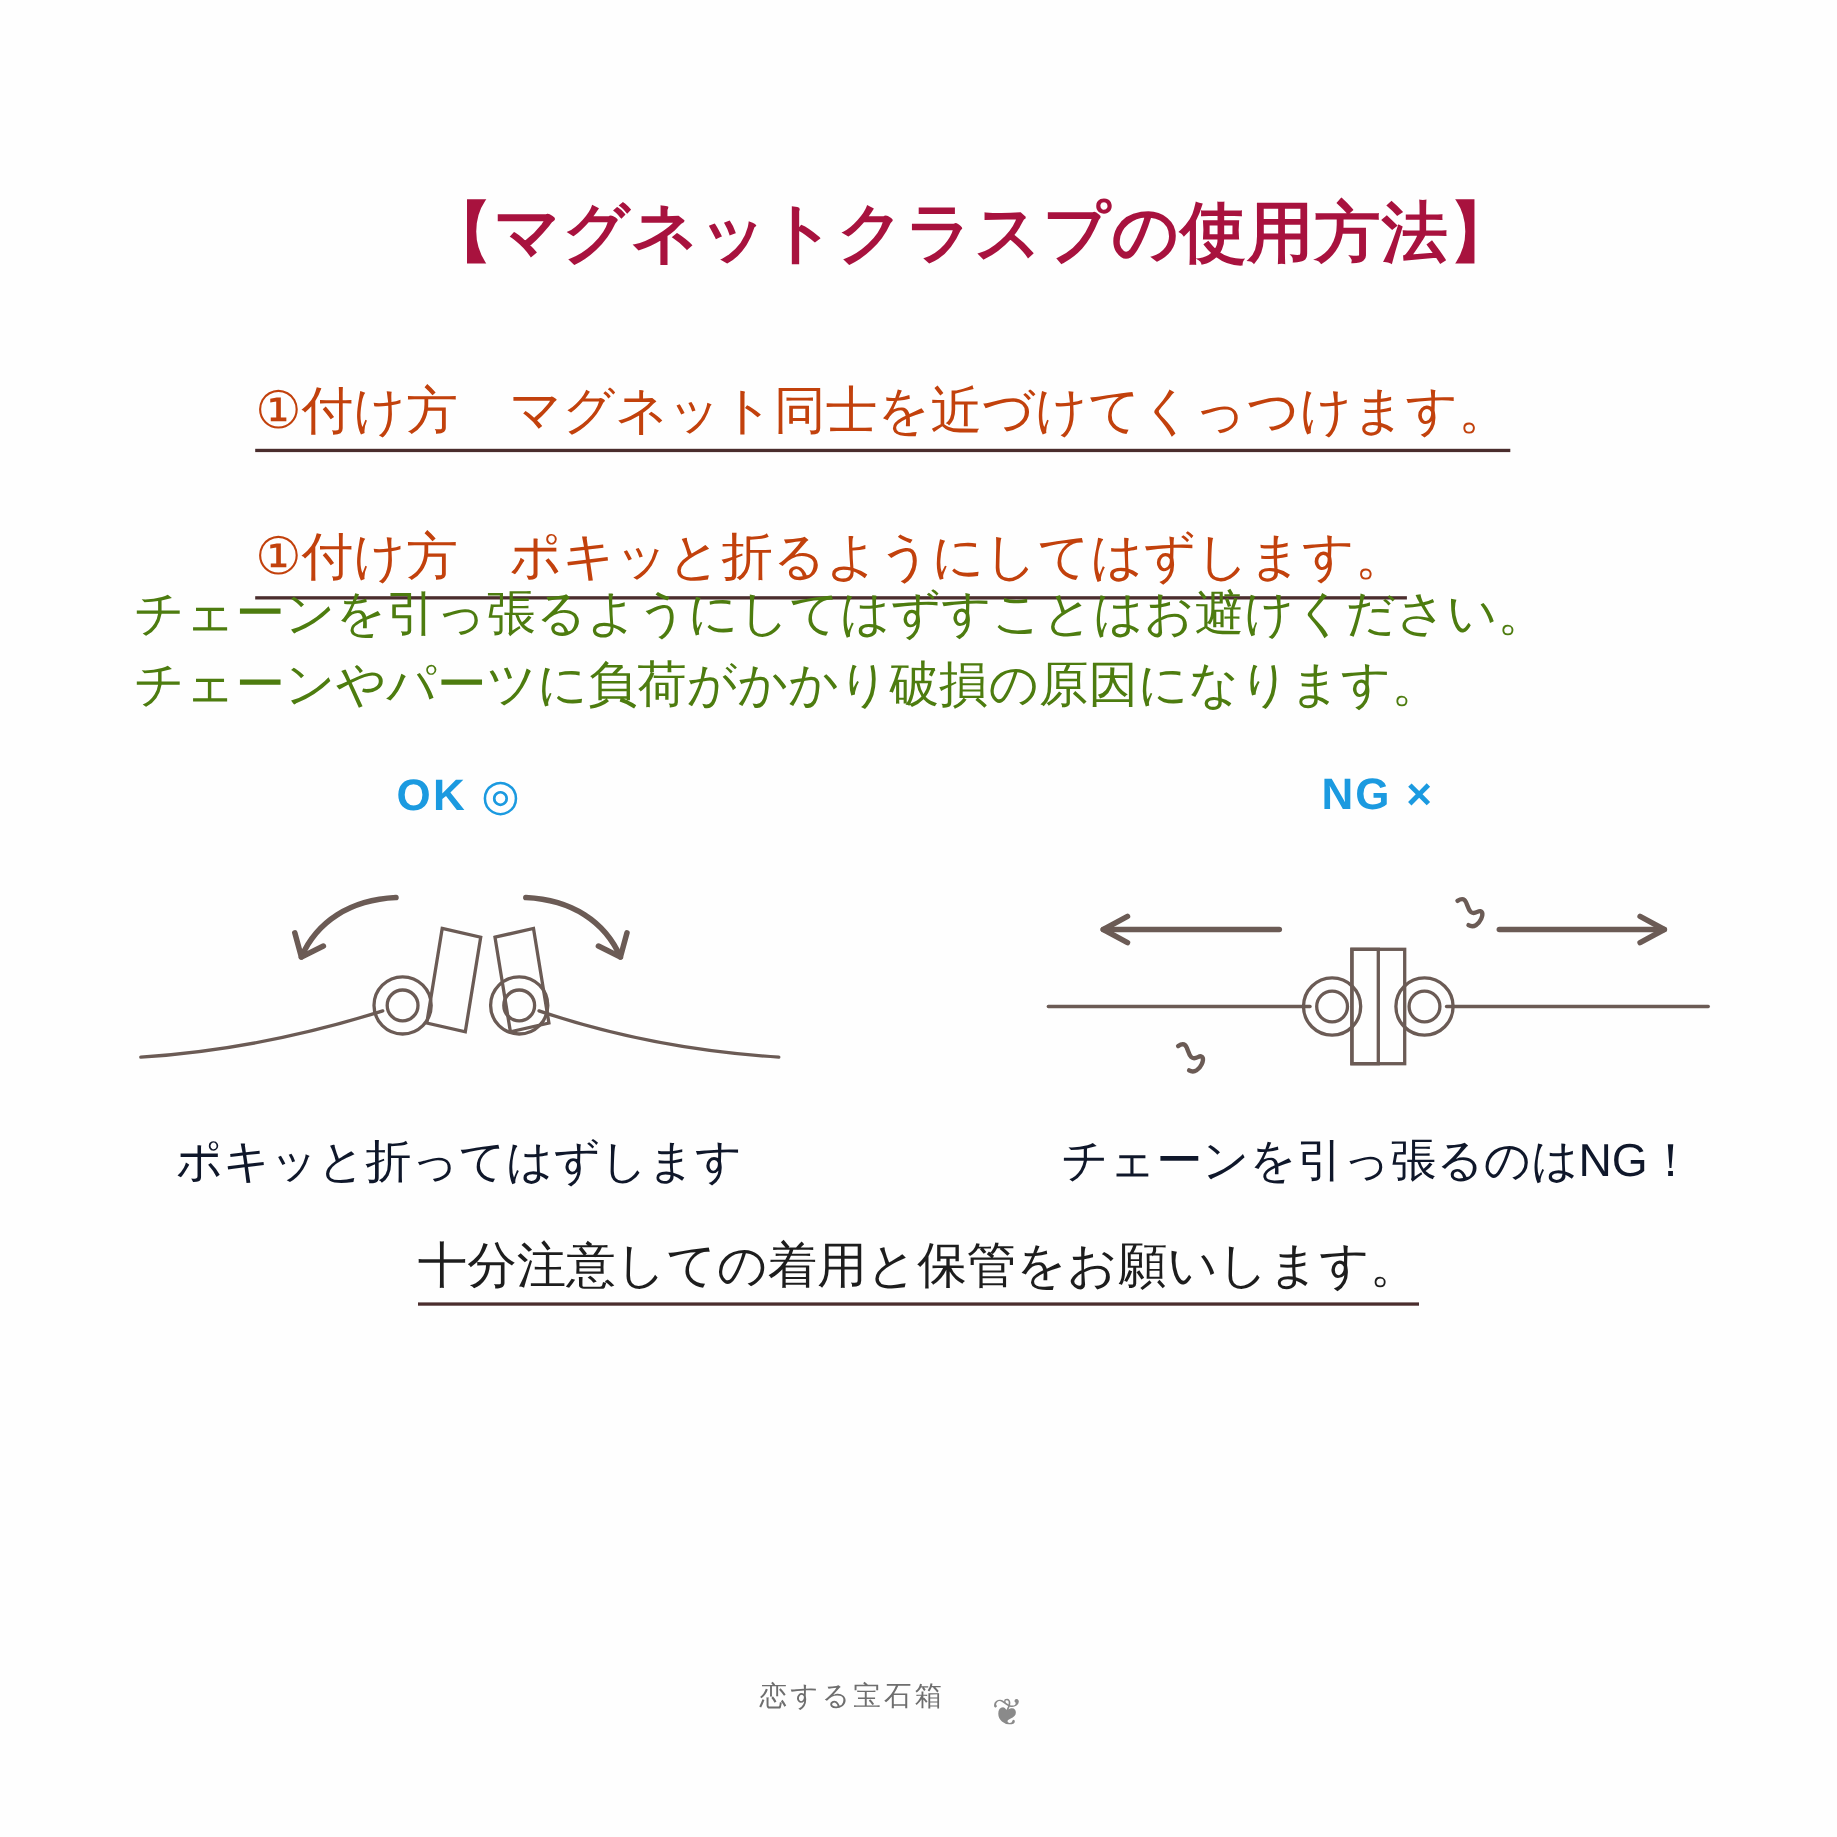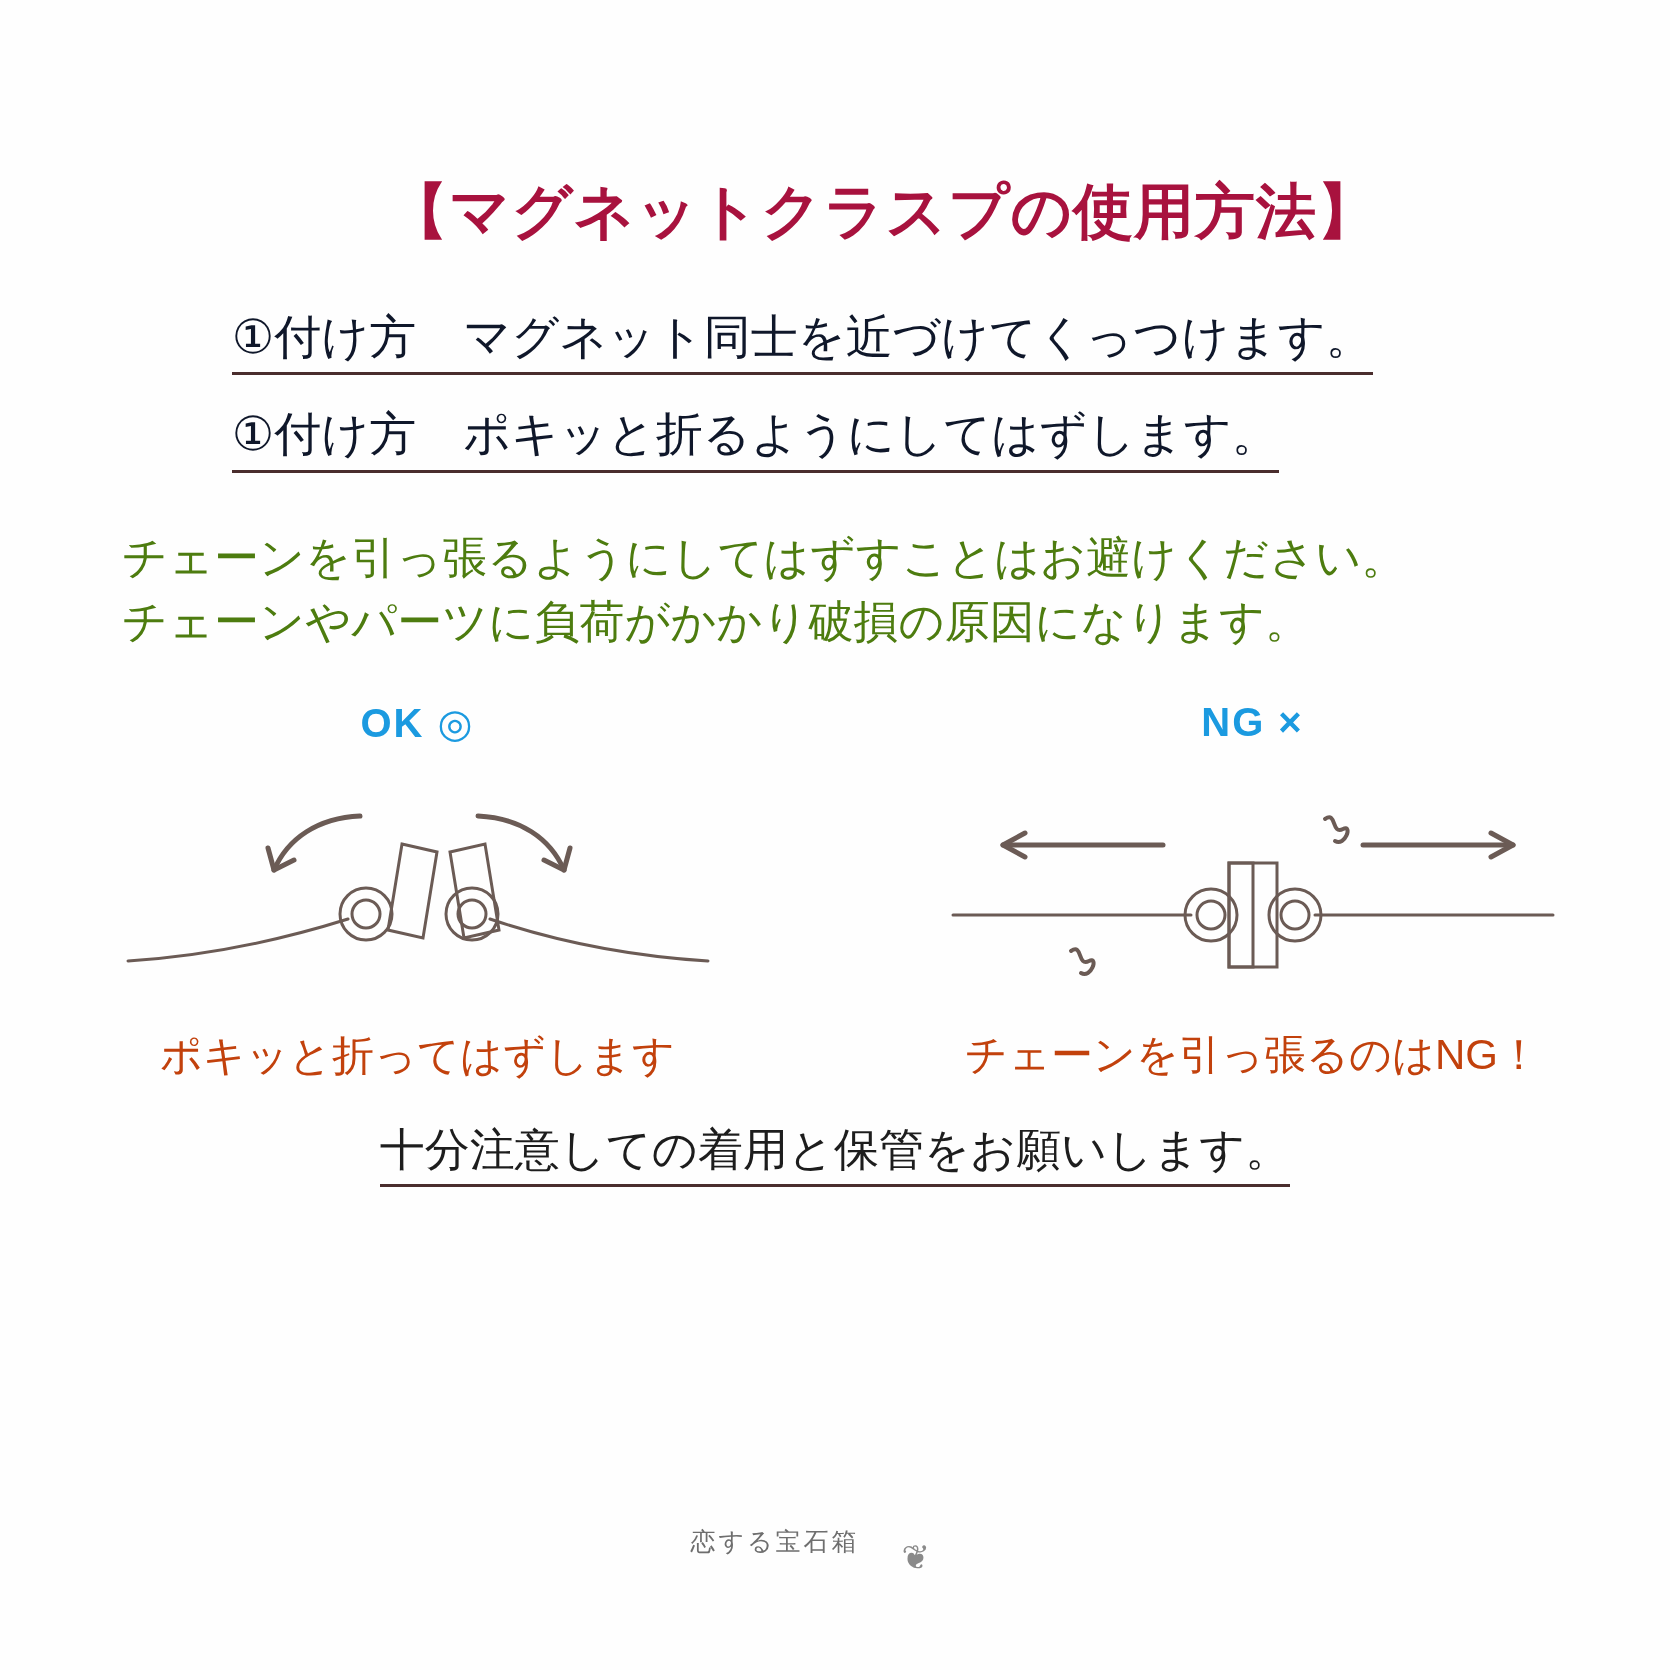--- a/index.html
+++ b/index.html
@@ -40,26 +40,27 @@
   
   .steps {
     position: absolute;
     top: 305px;
     left: 232px;
     width: 1210px;
   }
   .step-line {
     font-size: 47px;
     line-height: 1.35;
-    color: #0f172a;
+    color: #c2410c;
     white-space: nowrap;
     display: inline-block;
     border-bottom: 3px solid #4a2d2d;
     padding-bottom: 4px;
     margin-bottom: 27px;
+    margin-top: 36px;
   }
 
   
   .caution {
     position: absolute;
     top: 530px;
     left: 122px;
     width: 1430px;
   }
   .caution-line {
@@ -91,21 +92,21 @@
     letter-spacing: 2px;
     white-space: nowrap;
     margin-bottom: 10px;
   }
   .col-art {
     width: 640px;
     height: 250px;
   }
   .col-caption {
     font-size: 42px;
-    color: #c2410c;
+    color: #0f172a;
     white-space: nowrap;
     margin-top: 22px;
   }
 
   
   .footnote {
     position: absolute;
     top: 1118px;
     left: 0;
     width: 100%;

